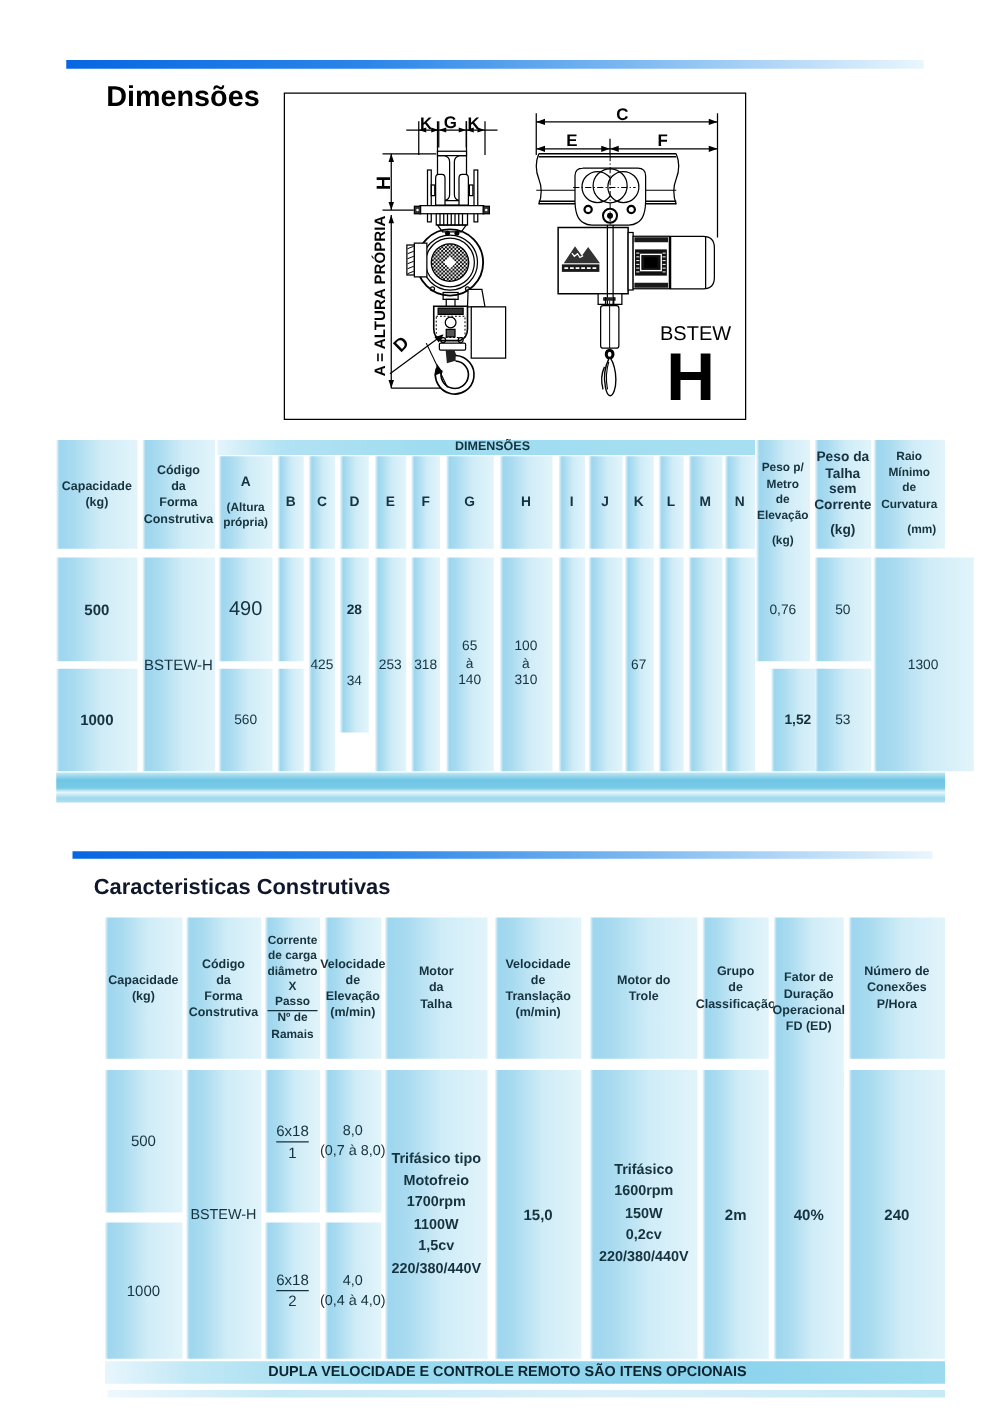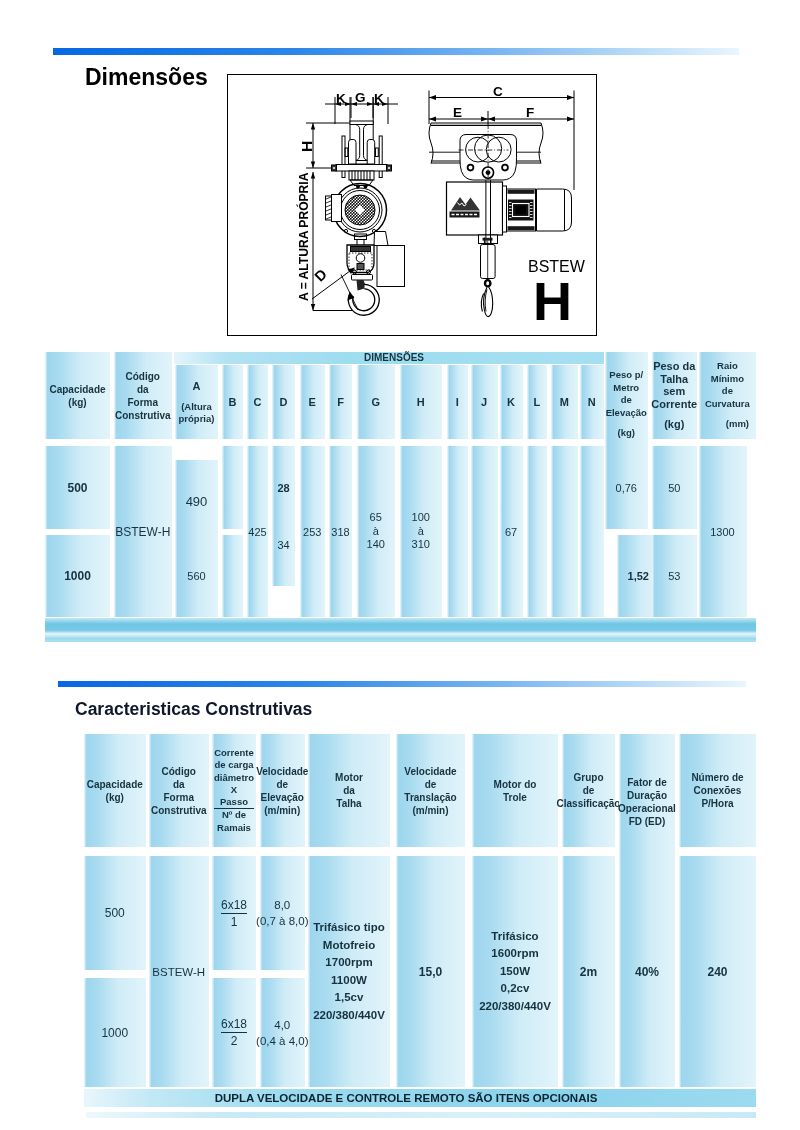--- a/index.html
+++ b/index.html
@@ -242,42 +242,42 @@
 <div class="c" style="left:499.5px;top:365px;width:23px;height:74px;font-size:11px;font-weight:bold;">K</div>
 <div class="c" style="left:526.5px;top:365px;width:20.5px;height:74px;font-size:11px;font-weight:bold;">L</div>
 <div class="c" style="left:551px;top:365px;width:26.5px;height:74px;font-size:11px;font-weight:bold;">M</div>
 <div class="c" style="left:579.5px;top:365px;width:24.5px;height:74px;font-size:11px;font-weight:bold;">N</div>
 <div class="c" style="left:605px;top:352px;width:42.5px;height:105px;font-size:9.5px;font-weight:bold;line-height:12.6px;align-items:center;">Peso p/<br>Metro<br>de<br>Elevação<br><span style="display:block;margin-top:8px;">(kg)</span></div>
 <div class="c" style="left:651.5px;top:352px;width:45.5px;height:87px;font-size:11px;font-weight:bold;line-height:12.6px;">Peso da<br>Talha<br>sem<br>Corrente<br><span style="display:block;margin-top:8px;">(kg)</span></div>
 <div class="c" style="left:698.5px;top:352px;width:57.8px;height:87px;font-size:9.5px;font-weight:bold;line-height:12.6px;">Raio<br>Mínimo<br>de<br>Curvatura<br><span style="display:block;margin-top:8px;padding-left:20px;">(mm)</span></div>
 <div class="c" style="left:45px;top:446px;width:65px;height:83px;font-size:12px;font-weight:bold;">500</div>
 <div class="c" style="left:45px;top:535px;width:65px;height:82px;font-size:12px;font-weight:bold;">1000</div>
 <div class="c" style="left:113.5px;top:446px;width:58.5px;height:171px;font-size:12px;font-weight:normal;">BSTEW-H</div>
-<div class="c" style="left:175px;top:446px;width:43px;height:83px;font-size:13px;font-weight:normal;margin-top:14px;">490</div>
+<div class="c" style="left:175px;top:446px;width:43px;height:83px;font-size:16px;font-weight:normal;">490</div>
 <div class="c" style="left:175px;top:535px;width:43px;height:82px;font-size:11px;font-weight:normal;">560</div>
 <div class="c" style="left:222px;top:446px;width:21px;height:83px;font-size:11px;font-weight:normal;"></div>
 <div class="c" style="left:222px;top:535px;width:21px;height:82px;font-size:11px;font-weight:normal;"></div>
 <div class="c" style="left:247px;top:446px;width:21px;height:171px;font-size:11px;font-weight:normal;">425</div>
 <div class="c" style="left:272px;top:446px;width:23px;height:83px;font-size:11px;font-weight:bold;">28</div>
 <div class="c" style="left:272px;top:504px;width:23px;height:82px;font-size:11px;font-weight:normal;">34</div>
 <div class="c" style="left:299.5px;top:446px;width:25.5px;height:171px;font-size:11px;font-weight:normal;">253</div>
 <div class="c" style="left:329px;top:446px;width:23px;height:171px;font-size:11px;font-weight:normal;">318</div>
 <div class="c" style="left:356.5px;top:446px;width:38.5px;height:171px;font-size:11px;font-weight:normal;line-height:13.5px;">65<br>à<br>140</div>
 <div class="c" style="left:399.5px;top:446px;width:42.5px;height:171px;font-size:11px;font-weight:normal;line-height:13.5px;">100<br>à<br>310</div>
 <div class="c" style="left:446.5px;top:446px;width:21.5px;height:171px;font-size:11px;font-weight:normal;"></div>
 <div class="c" style="left:470.5px;top:446px;width:27px;height:171px;font-size:11px;font-weight:normal;"></div>
 <div class="c" style="left:499.5px;top:446px;width:23px;height:171px;font-size:11px;font-weight:normal;">67</div>
 <div class="c" style="left:526.5px;top:446px;width:20.5px;height:171px;font-size:11px;font-weight:normal;"></div>
 <div class="c" style="left:551px;top:446px;width:26.5px;height:171px;font-size:11px;font-weight:normal;"></div>
 <div class="c" style="left:579.5px;top:446px;width:24.5px;height:171px;font-size:11px;font-weight:normal;"></div>
 <div class="c" style="left:605px;top:446px;width:42.5px;height:83px;font-size:11px;font-weight:normal;">0,76</div>
 <div class="c" style="left:617px;top:535px;width:42.5px;height:82px;font-size:11px;font-weight:bold;text-align:center;">1,52</div>
 <div class="c" style="left:651.5px;top:446px;width:45.5px;height:83px;font-size:11px;font-weight:normal;">50</div>
 <div class="c" style="left:651.5px;top:535px;width:45.5px;height:82px;font-size:11px;font-weight:normal;">53</div>
-<div class="c" style="left:698.5px;top:446px;width:48px;height:171px;font-size:11px;font-weight:normal;">1300</div>
+<div class="c" style="left:698.5px;top:446px;width:80px;height:171px;font-size:11px;font-weight:normal;">1300</div>
 <div class="abs" style="left:45px;top:618px;width:711px;height:24px;background:linear-gradient(180deg,#c2e8f4 0%,#6ec5e4 25%,#79cbe7 52%,#e8f6fb 66%,#9cd9ee 85%,#aee0f1 100%);"></div>
 <div class="abs" style="left:57.5px;top:681px;width:688px;height:6px;background:linear-gradient(90deg,#0767e2 0%,#2b85e9 35%,#7ab7f0 65%,#e9f6fd 100%);"></div>
 <div class="abs" style="left:75px;top:698.5px;font-size:17.5px;font-weight:bold;color:#0f172a;">Caracteristicas Construtivas</div>
 <div class="c" style="left:84px;top:734px;width:61.5px;height:113px;font-size:10px;font-weight:bold;line-height:13px;">Capacidade<br>(kg)</div>
 <div class="c" style="left:148.5px;top:734px;width:60.5px;height:113px;font-size:10px;font-weight:bold;line-height:13px;">Código<br>da<br>Forma<br>Construtiva</div>
 <div class="c" style="left:212px;top:734px;width:44px;height:113px;font-size:9.5px;font-weight:bold;line-height:12.2px;">Corrente<br>de carga<br>diâmetro<br>X<br><span style="display:block;border-bottom:1.2px solid #16323e;width:40px;">Passo</span>Nº de<br>Ramais</div>
 <div class="c" style="left:259.5px;top:734px;width:45.5px;height:113px;font-size:10px;font-weight:bold;line-height:13px;">Velocidade<br>de<br>Elevação<br>(m/min)</div>
 <div class="c" style="left:308px;top:734px;width:82px;height:113px;font-size:10px;font-weight:bold;line-height:13px;">Motor<br>da<br>Talha</div>
 <div class="c" style="left:396px;top:734px;width:69px;height:113px;font-size:10px;font-weight:bold;line-height:13px;">Velocidade<br>de<br>Translação<br>(m/min)</div>
 <div class="c" style="left:472px;top:734px;width:86px;height:113px;font-size:10px;font-weight:bold;line-height:13px;">Motor do<br>Trole</div>

